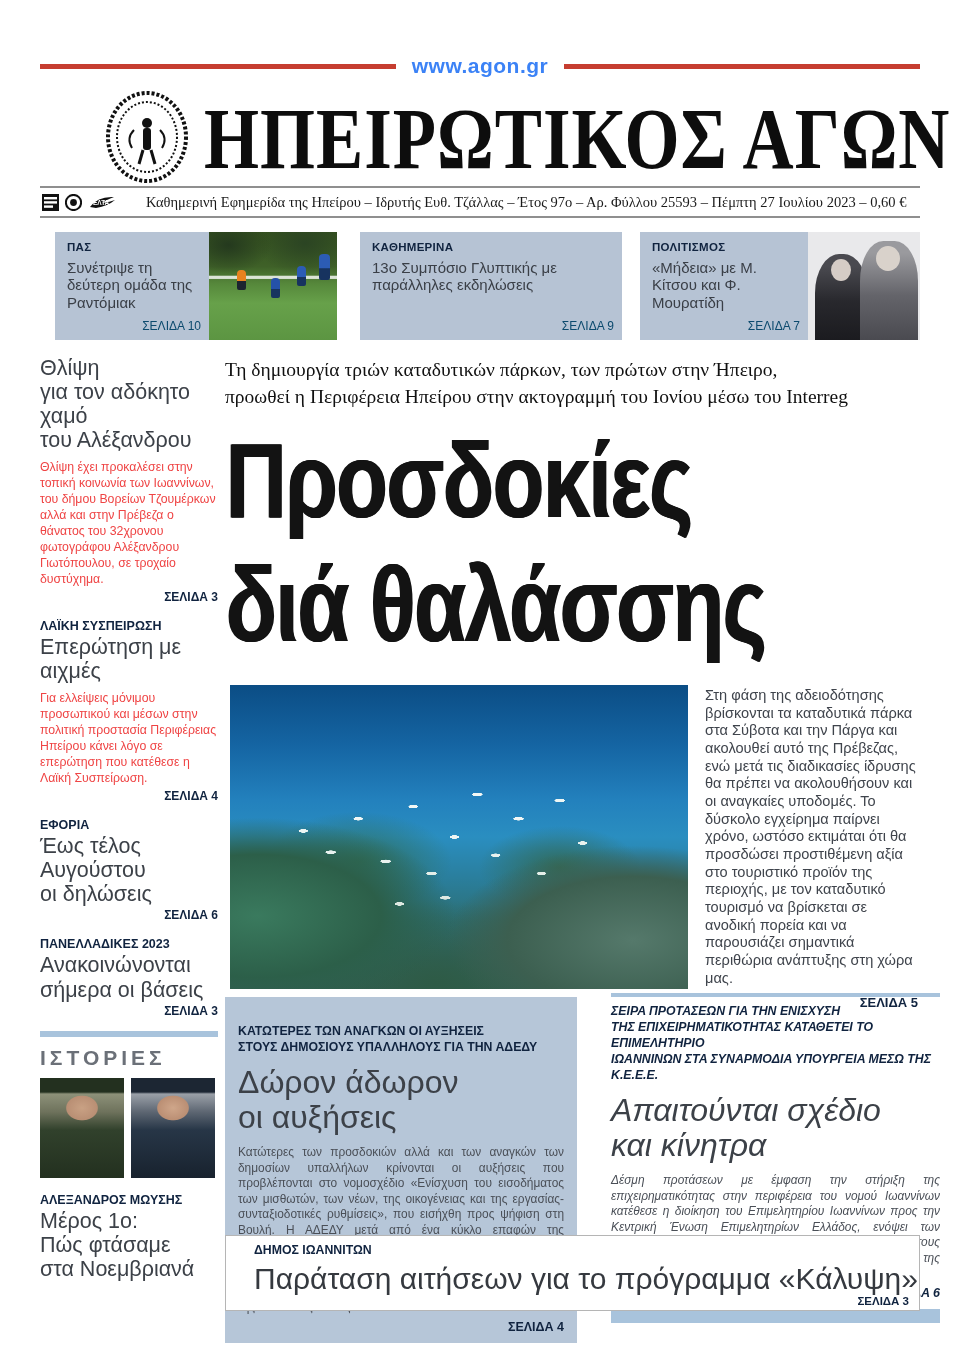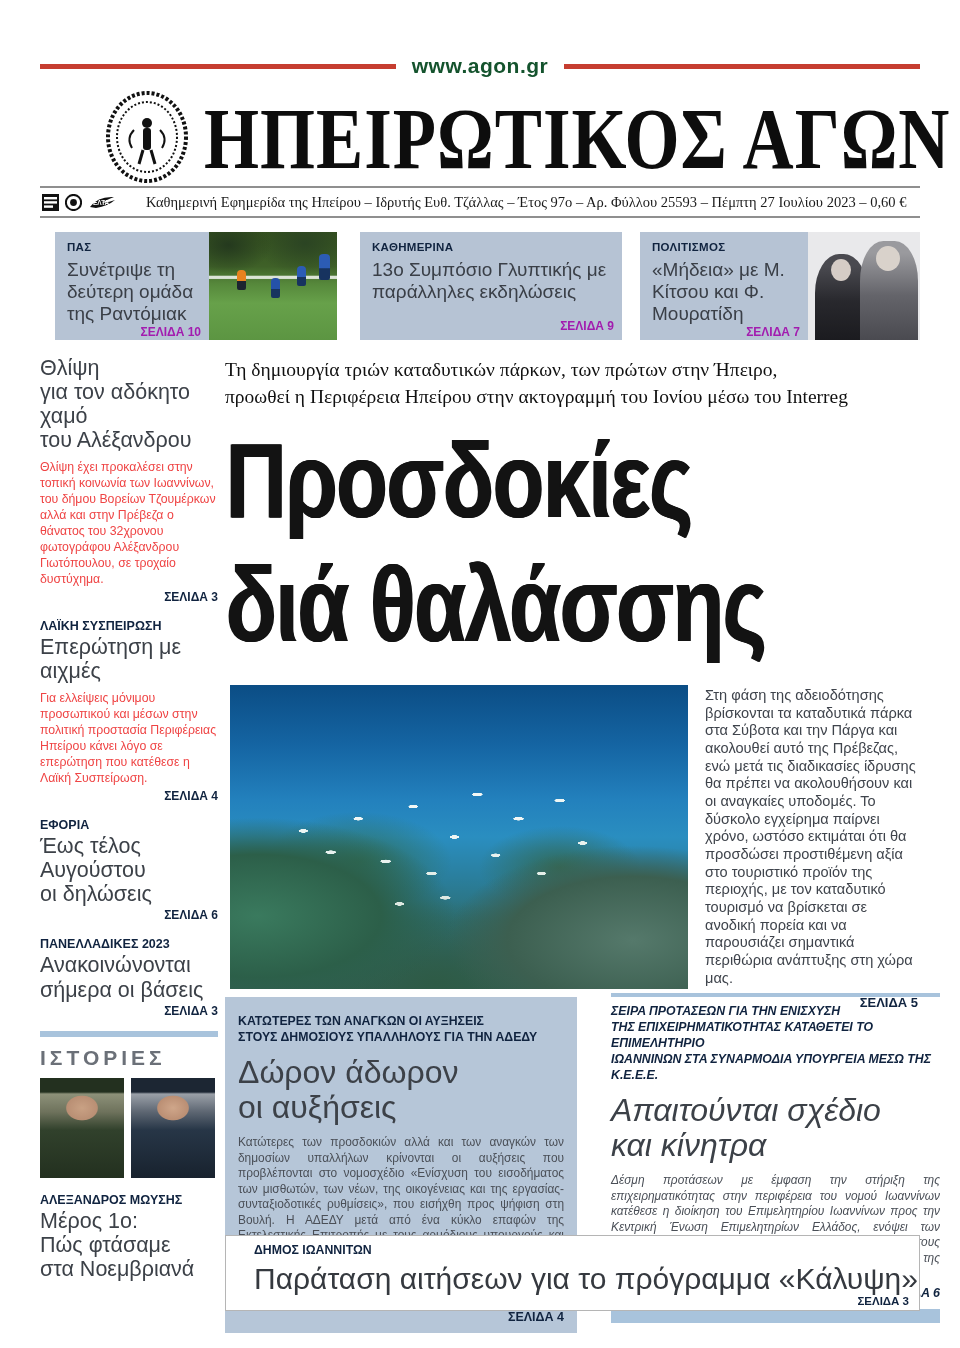--- a/index.html
+++ b/index.html
@@ -1,43 +1,43 @@
 <!DOCTYPE html>
 <html><head>
 <meta charset="utf-8">
 <style>
   html,body{margin:0;padding:0;background:#f2f2f2;font-family:"Liberation Sans",sans-serif;}
   .page{position:relative;width:960px;height:1348px;margin:0 auto;background:#ffffff;overflow:hidden;color:#111;}
 
   
   .topline{position:absolute;left:40px;right:40px;top:54px;display:flex;align-items:center;gap:16px;}
   .redbar{flex:1;height:5px;background:#c63d30;}
-  .website{font-size:21px;font-weight:bold;color:#14532d;letter-spacing:.5px;}
+  .website{font-size:21px;font-weight:bold;color:#3b82f6;letter-spacing:.5px;}
 
   
   .masthead{position:absolute;left:104px;top:90px;width:790px;display:flex;align-items:center;gap:14px;}
   .emblem{flex:0 0 auto;}
   .np-title{font-family:"Liberation Serif",serif;font-weight:bold;font-size:73px;letter-spacing:1px;
             transform:scale(.97,1.2);transform-origin:left center;white-space:nowrap;color:#0d0d0d;}
 
   
   .dateline{position:absolute;left:40px;right:40px;top:186px;height:32px;border-top:2px solid #8f8f8f;
             border-bottom:2px solid #8f8f8f;display:flex;align-items:center;padding:0 2px;box-sizing:border-box;}
   .dl-icons{display:flex;gap:6px;align-items:center;}
   .dl-text{font-family:"Liberation Serif",serif;font-size:14.5px;color:#1a1a1a;margin-left:30px;white-space:nowrap;}
 
   
   .teaser{position:absolute;top:232px;height:108px;background:#b6c3d4;display:flex;overflow:hidden;}
   .t1{left:55px;width:282px;}
   .t2{left:360px;width:262px;}
   .t3{left:640px;width:280px;justify-content:flex-end;}
   .t-text{flex:1;padding:9px 8px 7px 12px;display:flex;flex-direction:column;box-sizing:border-box;}
   .t-kicker{font-size:11.5px;font-weight:bold;color:#10233f;letter-spacing:.3px;}
-  .t-title{font-size:19px;color:#3a3f47;line-height:1.16;margin-top:6px;}
-  .t-page{margin-top:auto;text-align:right;font-size:12px;font-weight:bold;color:#a21caf;}
+  .t-title{font-size:15px;color:#3a3f47;line-height:1.16;margin-top:6px;}
+  .t-page{margin-top:auto;text-align:right;font-size:12px;font-weight:normal;color:#0c4a6e;}
   .t-photo{position:relative;flex:0 0 auto;height:108px;}
   .photo-soccer{width:128px;
     background:
       radial-gradient(ellipse 45% 35% at 15% 12%, #24391e 0%, transparent 75%),
       radial-gradient(ellipse 50% 40% at 75% 10%, #2b4423 0%, transparent 75%),
       linear-gradient(180deg, transparent 40%, rgba(255,255,255,.8) 41%, rgba(255,255,255,.8) 43%, transparent 44%),
       linear-gradient(180deg,#35511f 0%,#3f6128 32%,#56883b 48%,#67a14a 66%,#5c9542 100%);}
   .pl{position:absolute;width:9px;height:20px;border-radius:4px 4px 2px 2px;}
   .pl-ref{left:28px;top:38px;background:linear-gradient(180deg,#e8821f 55%,#1c2430 56%);}
   .pl-b1{left:62px;top:46px;background:linear-gradient(180deg,#2552a8 55%,#17335f 56%);}
@@ -100,21 +100,21 @@
       radial-gradient(ellipse 26% 20% at 72% 60%, #326a58 0%, transparent 68%),
       linear-gradient(180deg,#0b4d85 0%,#1565a3 20%,#2381bd 38%,#2a8ec0 50%,#2a7f9e 63%,#2d6f74 78%,#335f55 100%);}
   .lead-body{position:absolute;left:480px;top:331px;width:213px;font-size:14.6px;line-height:1.21;color:#3f444c;}
   .lead-page{text-align:right;font-weight:bold;font-size:13px;color:#10233f;margin-top:8px;}
 
   
   .art-kicker{font-size:12.3px;font-weight:bold;color:#10233f;line-height:1.3;white-space:pre-line;}
   .art-hl{font-size:32px;color:#3c4148;line-height:1.1;margin:9px 0 10px;white-space:pre-line;font-weight:normal;}
   .art-body{font-size:11.9px;line-height:1.3;color:#4a4f57;text-align:justify;}
   .art-page{text-align:right;font-weight:bold;font-size:12.5px;color:#10233f;margin-top:4px;}
-  .art-left{position:absolute;left:0;top:641px;width:352px;background:#b6c6d8;padding:17px 13px 9px;box-sizing:border-box;}
+  .art-left{position:absolute;left:0;top:641px;width:352px;background:#b6c6d8;padding:27px 13px 9px;box-sizing:border-box;}
   .art-right{position:absolute;left:386px;top:637px;width:329px;font-style:italic;}
   .art-right .topbar{height:4px;background:#a8c3dc;margin-bottom:7px;}
   .art-right .bottombar{height:14px;background:#a8c3dc;margin-top:9px;}
 
   
   .banner{position:absolute;left:0;top:879px;width:695px;height:76px;border:1px solid #b5b5b5;background:#fff;
           box-sizing:border-box;padding:7px 28px 4px;}
   .banner-hl{font-size:30px;color:#35393f;margin-top:3px;white-space:nowrap;}
   .banner-page{position:absolute;right:10px;bottom:3px;font-size:11.5px;font-weight:bold;color:#10233f;}
 </style>

